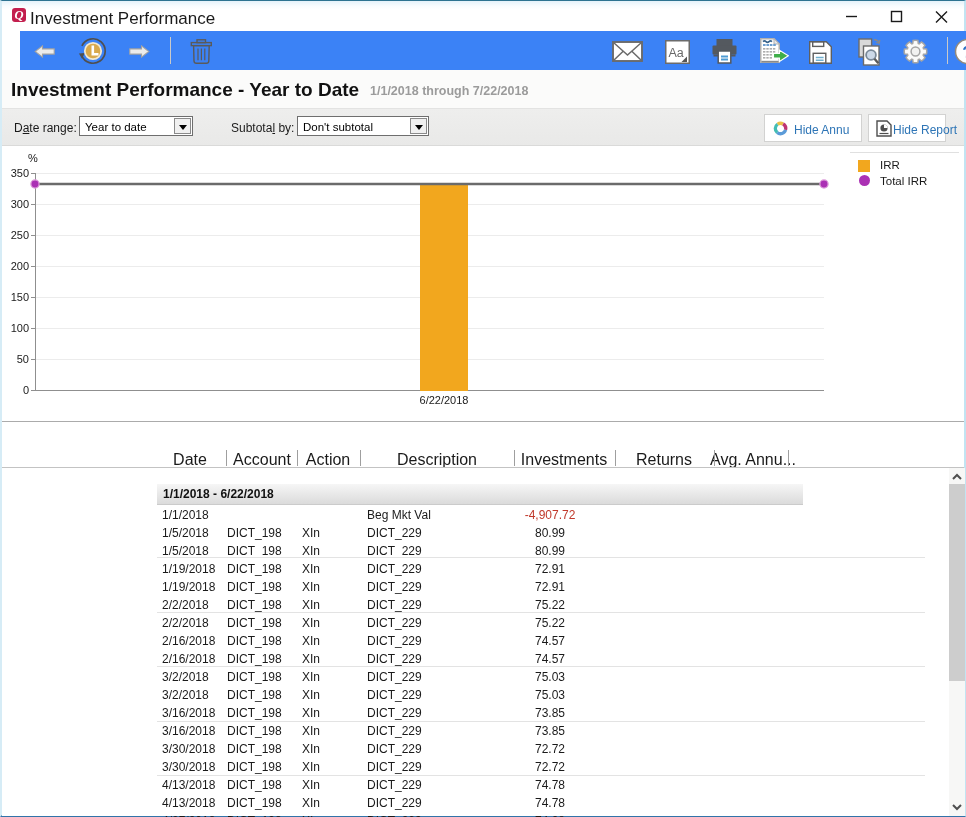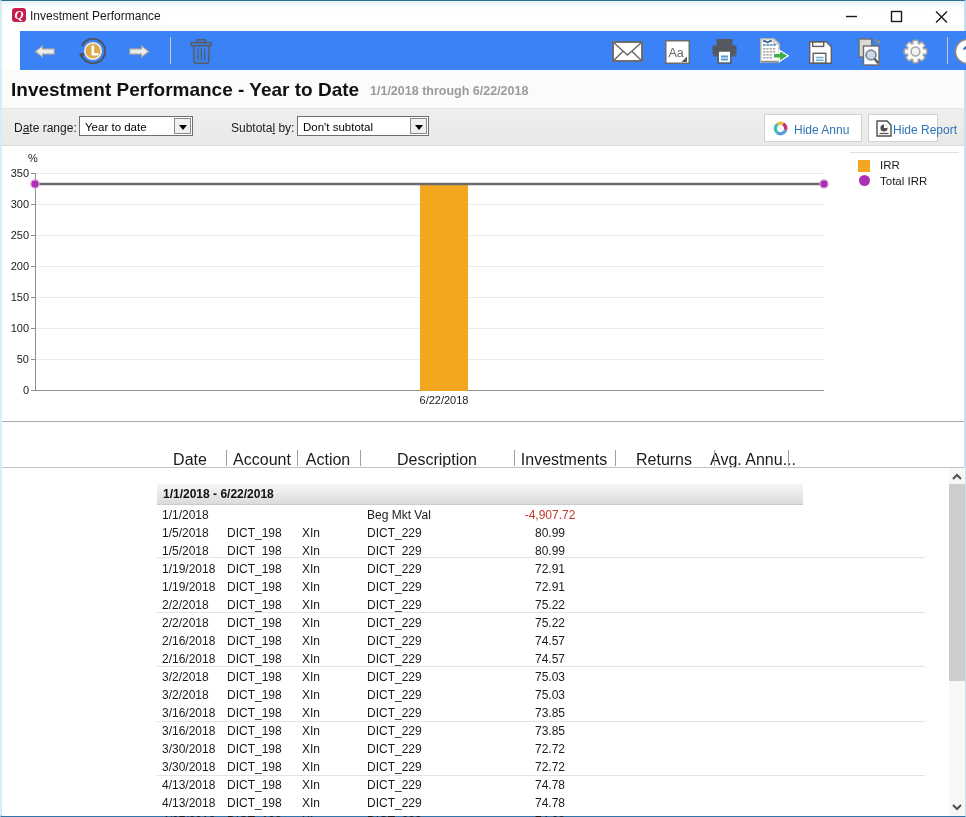--- a/index.html
+++ b/index.html
@@ -14,21 +14,21 @@
     background:#fff;
   }
   .abs { position:absolute; }
   
   #titlebar { position:absolute; left:0; top:0; width:962px; height:30px;
     background:linear-gradient(#e4f2fa 0px, #f8fcfe 5px, #ffffff 9px); }
   #qlogo { position:absolute; left:10px; top:7px; width:14px; height:14px;
     background:#c31e4e; border-radius:3px; color:#fff;
     font-family:"Liberation Serif", serif; font-style:italic; font-weight:bold;
     font-size:12.5px; text-align:center; line-height:14px; }
-  #titletext { position:absolute; left:28px; top:8px; font-size:12px; color:#1a1a1a; }
+  #titletext { position:absolute; left:28px; top:8px; font-size:17px; color:#1a1a1a; }
   .winbtn { position:absolute; top:0; width:45px; height:30px; }
   
   #toolbar { position:absolute; left:0; top:30px; width:962px; height:39px; background:#3b82f6;margin-left:18px; }
   .tsep { position:absolute; top:6px; width:1px; height:27px; background:#c9c9c9; }
   
   #headband { position:absolute; left:0; top:69px; width:962px; height:38px; background:#fbfbfa; }
   #h1 { position:absolute; left:9px; top:9px; font-size:19px; font-weight:bold; color:#111; letter-spacing:0;}
   #h1sub { position:absolute; left:368px; top:14px; font-size:12.5px; font-weight:bold; color:#9b9b9b; }
   
   #ctrlband { position:absolute; left:0; top:107px; width:962px; height:38px;
@@ -180,21 +180,21 @@
     <div class="tsep" style="left:927px"></div>
 
     <svg class="abs" style="left:934px;top:7px" width="27" height="27" viewBox="0 0 27 27">
       <circle cx="13.5" cy="13.5" r="12" fill="#fff" stroke="#948a7c" stroke-width="1.5"></circle>
       <text x="8.2" y="19.5" font-family="Liberation Sans, sans-serif" font-size="17" font-weight="bold" fill="#2b6ec5">?</text>
     </svg>
   </div>
 
   <div id="headband">
     <div id="h1">Investment Performance - Year to Date</div>
-    <div id="h1sub">1/1/2018 through 6/22/2018</div>
+    <div id="h1sub">1/1/2018 through 7/22/2018</div>
   </div>
 
   <div id="ctrlband">
     <div class="lbl" style="left:12px;top:12px">D<u>a</u>te range:</div>
     <div class="combo" style="left:77px;width:114px">
       <div class="ctext">Year to date</div>
         <div class="cbtn"></div>
     </div>
     <div class="lbl" style="left:229px;top:12px">Subtota<u>l</u> by:</div>
     <div class="combo" style="left:295px;width:132px">
@@ -205,21 +205,21 @@
       <svg class="abs" style="left:8px;top:6px" width="15" height="15" viewBox="0 0 15 15">
         <g fill="none" stroke-width="3.3">
           <path d="M 4.52 3.24 A 5.2 5.2 0 0 1 10.1 3.0" stroke="#e9c04a"></path>
           <path d="M 10.1 3.0 A 5.2 5.2 0 0 1 12.52 8.85" stroke="#bf3472"></path>
           <path d="M 12.52 8.85 A 5.2 5.2 0 0 1 4.16 11.48" stroke="#5b9bd8"></path>
           <path d="M 4.16 11.48 A 5.2 5.2 0 0 1 4.52 3.24" stroke="#43bdb4"></path>
         </g>
       </svg>
       <span class="abs" style="left:29px;top:8px">Hide Annu</span>
     </div>
-    <div class="hidebtn" style="left:866px;width:70px">
+    <div class="hidebtn" style="left:866px;width:78px">
       <svg class="abs" style="left:7px;top:5px" width="16" height="17" viewBox="0 0 16 17">
         <path d="M1 1 H11 L15 5 V16 H1 Z" fill="#fff" stroke="#4f4f4f" stroke-width="1.4"></path>
         <circle cx="8" cy="8" r="3.6" fill="#4f4f4f"></circle>
         <path d="M8 8 L8 4.4 A 3.6 3.6 0 0 1 11.6 8 Z" fill="#fff"></path>
         <path d="M3.5 13.5 H12.5" stroke="#4f4f4f" stroke-width="1.2"></path>
       </svg>
       <span class="abs" style="left:24px;top:8px">Hide Report</span>
     </div>
   </div>
 

